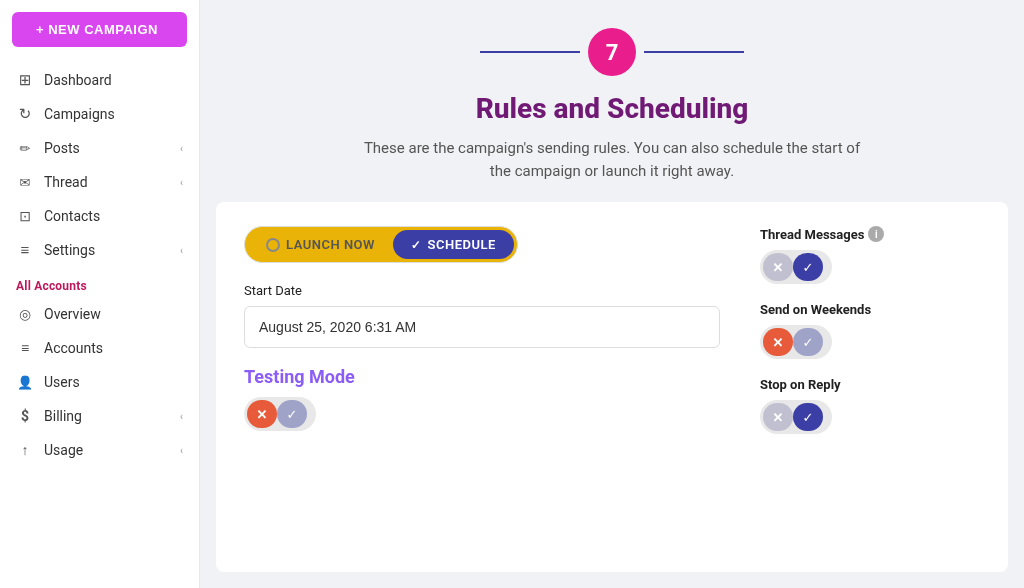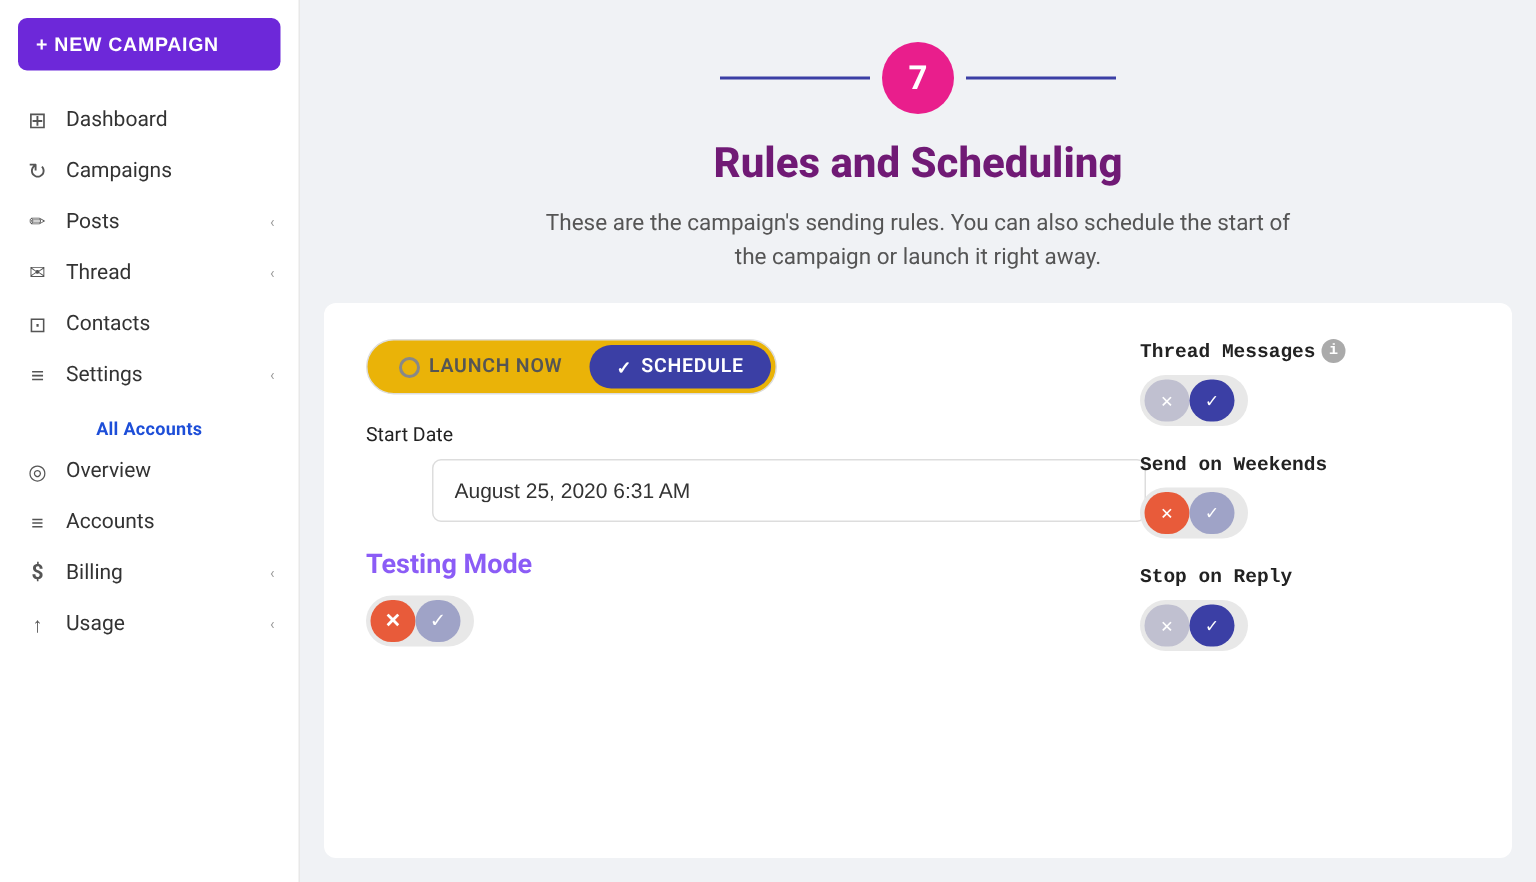--- a/index.html
+++ b/index.html
@@ -12,25 +12,25 @@
       height: 100%;
       display: flex;
       flex-direction: column;
       padding: 12px 0;
       border-right: 1px solid #e8e8e8;
       flex-shrink: 0;
     }
 
     .new-campaign-btn {
       margin: 0 12px 16px 12px;
-      background: #6d28d9;
+      background: #d946ef;
       color: white;
       border: none;
       border-radius: 6px;
-      padding: 10px 12px;
+      padding: 10px 24px;
       font-size: 13px;
       font-weight: 700;
       cursor: pointer;
       display: flex;
       align-items: center;
       gap: 6px;
       letter-spacing: 0.5px;
     }
 
     .nav-item {
@@ -43,24 +43,23 @@
       font-size: 14px;
       text-decoration: none;
       position: relative;
     }
     .nav-item .icon { width: 18px; height: 18px; display: flex; align-items: center; justify-content: center; flex-shrink: 0; }
     .nav-item .chevron { margin-left: auto; font-size: 10px; color: #999; }
 
     .section-label {
       font-size: 12px;
       font-weight: 700;
-      color: #1d4ed8;
+      color: #be185d;
       padding: 12px 16px 4px 16px;
       letter-spacing: 0.2px;
-      text-align: center;
     }
 
     
     .main {
       flex: 1;
       display: flex;
       flex-direction: column;
       overflow: hidden;
       background: #f0f2f5;
     }
@@ -183,21 +182,20 @@
     }
 
     .date-input {
       width: 100%;
       border: 1px solid #ddd;
       border-radius: 6px;
       padding: 12px 14px;
       font-size: 14px;
       color: #333;
       outline: none;
-      margin-left: 44px;
     }
 
     .testing-label {
       font-size: 18px;
       font-weight: 700;
       color: #8b5cf6;
       margin-top: 18px;
       margin-bottom: 10px;
     }
 
@@ -239,21 +237,20 @@
       z-index: 2;
     }
     .toggle-switch.off .t-x { background: #e85b3a; }
     .toggle-switch.off .t-check { background: #9fa3c7; }
     .toggle-switch.on .t-x { background: #c0c0d0; }
     .toggle-switch.on .t-check { background: #3b3fa5; }
 
     
     .right-item {
       margin-bottom: 18px;
-      font-family: Liberation Mono, monospace;
     }
     .right-item-label {
       font-size: 13px;
       font-weight: 700;
       color: #222;
       margin-bottom: 8px;
       display: flex;
       align-items: center;
       gap: 4px;
     }
@@ -325,20 +322,24 @@
   <nav>
     <div class="nav-item">
       <span class="icon icon-overview"></span>
       <span>Overview</span>
     </div>
     <div class="nav-item">
       <span class="icon icon-accounts"></span>
       <span>Accounts</span>
     </div>
     <div class="nav-item">
+      <span class="icon icon-users"></span>
+      <span>Users</span>
+    </div>
+    <div class="nav-item">
       <span class="icon icon-billing"></span>
       <span>Billing</span>
       <span class="chevron">‹</span>
     </div>
     <div class="nav-item">
       <span class="icon icon-usage"></span>
       <span>Usage</span>
       <span class="chevron">‹</span>
     </div>
   </nav>

